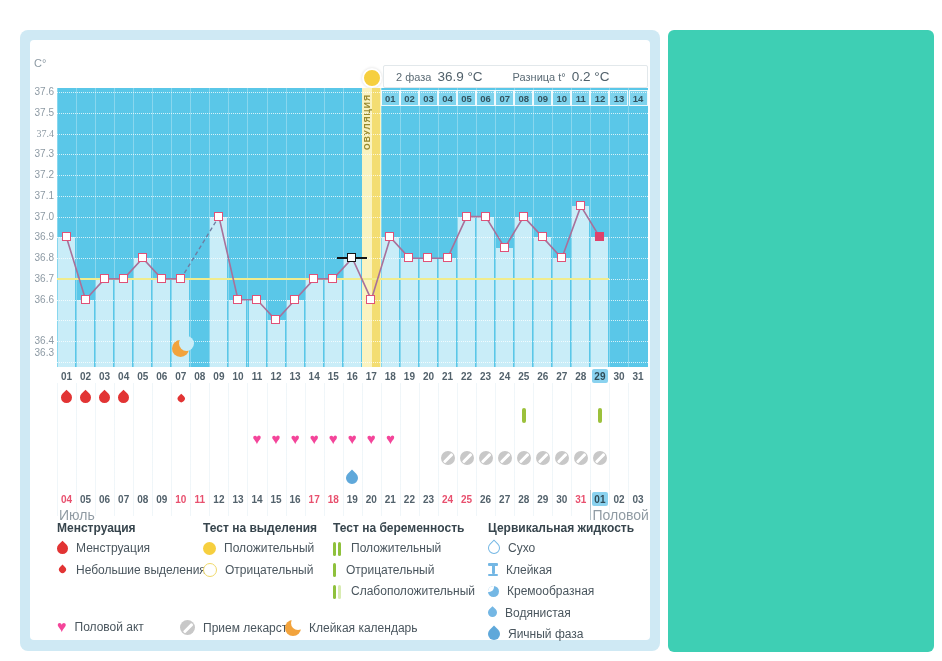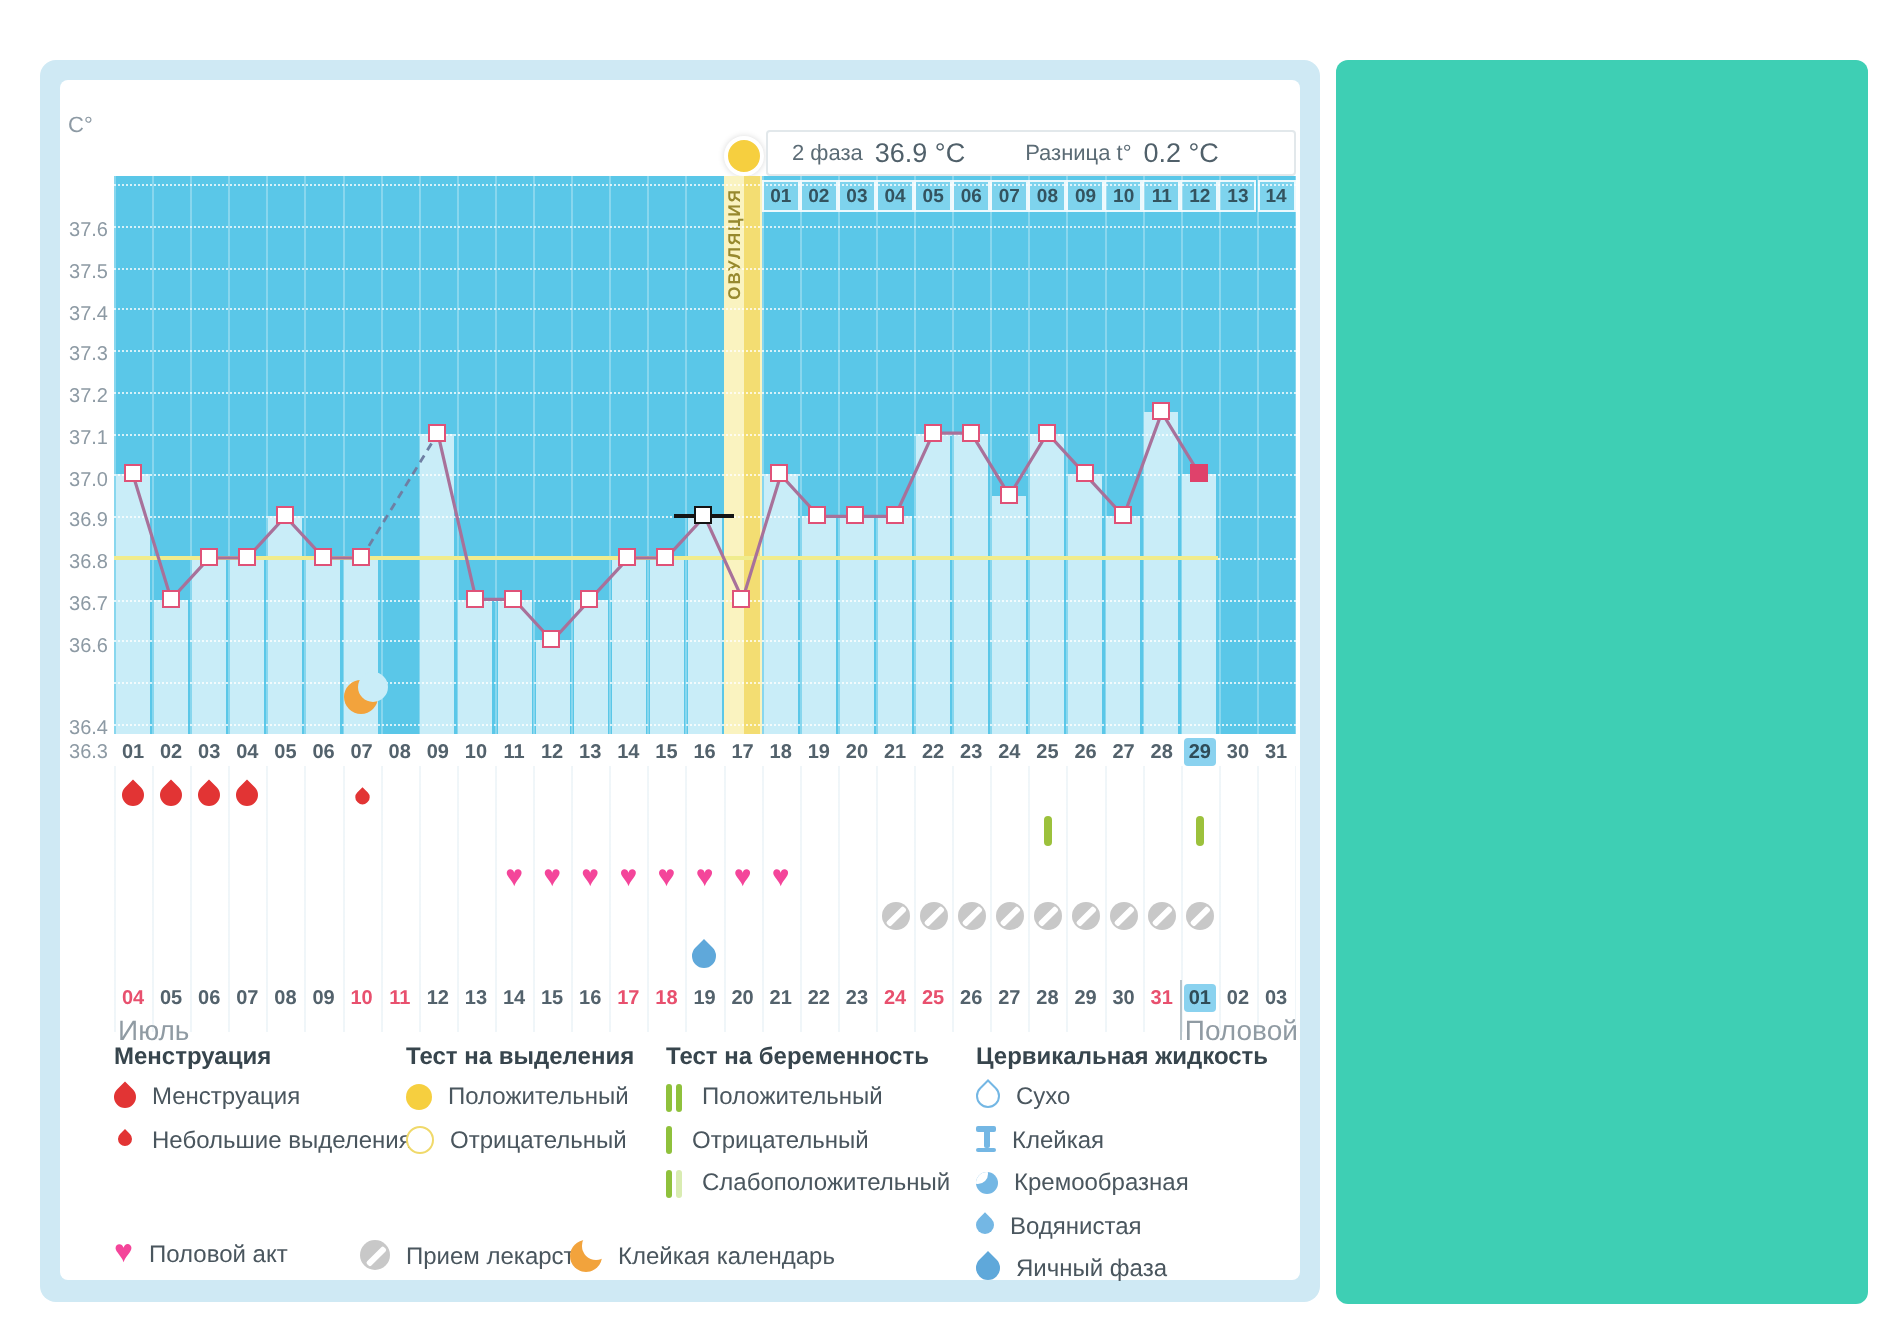--- a/index.html
+++ b/index.html
@@ -32,21 +32,21 @@
   .hv{font-size:13.5px;color:#50606a;}
   .hdr-gap{width:18px;}
   .ovu-circle{left:362px;top:68px;width:16px;height:16px;border-radius:50%;
               background:#f6cf3f;border:2px solid #fff;box-shadow:0 0 3px rgba(0,0,0,.15);}
 
   
   #plot{left:57px;top:88px;width:591px;height:279px;background:var(--chart_bg);
         background-image:repeating-linear-gradient(90deg,rgba(255,255,255,.28) 0 1px,transparent 1px 19.05px);
         overflow:hidden;}
   .gridline{position:absolute;left:0;right:0;height:0;border-top:1px dotted rgba(255,255,255,.75);}
-  .ytick{width:24px;text-align:right;font-size:10px;color:var(--axis);margin-top:24px;}
+  .ytick{width:24px;text-align:right;font-size:10px;color:var(--axis);}
   .bar{position:absolute;background:var(--bar);}
   .dpo-cell{position:absolute;top:2px;height:16px;box-sizing:border-box;border:1px solid rgba(255,255,255,.85);
             background:rgba(255,255,255,.22);display:flex;align-items:center;justify-content:center;
             font-size:9.5px;font-weight:bold;color:#33535f;}
   .ovu-band{position:absolute;top:0;bottom:0;background:var(--band);}
   .ovu-stripe{position:absolute;top:0;bottom:0;left:10px;width:8px;background:var(--band_stripe);}
   .ovu-text{position:absolute;top:6px;left:0px;writing-mode:vertical-rl;transform:rotate(180deg);
             font-size:8.5px;font-weight:bold;letter-spacing:1px;color:var(--band_text);}
   .coverline{position:absolute;height:2px;background:var(--coverline);left:0;}
   .point{position:absolute;width:7px;height:7px;background:#fff;border:1.5px solid var(--point);box-sizing:content-box;}
@@ -120,21 +120,21 @@
     <span class="hl">2 фаза</span>
     <span class="hv">36.9 °C</span>
     <span class="hdr-gap"></span>
     <span class="hl">Разница t°</span>
     <span class="hv">0.2 °C</span>
   </div>
 
   <div id="yaxis">
       <div class="abs ytick" style="left: 30px; top: 86px;">37.6</div>
       <div class="abs ytick" style="left: 30px; top: 106.77px;">37.5</div>
-      <div class="abs ytick" style="left: 30px; top: 127.54px;">37.4</div>
+      <div class="abs ytick" style="left: 30px; top: 127.54px; font-family: Liberation Serif, serif;">37.4</div>
       <div class="abs ytick" style="left: 30px; top: 148.31px;">37.3</div>
       <div class="abs ytick" style="left: 30px; top: 169.08px;">37.2</div>
       <div class="abs ytick" style="left: 30px; top: 189.85px;">37.1</div>
       <div class="abs ytick" style="left: 30px; top: 210.62px;">37.0</div>
       <div class="abs ytick" style="left: 30px; top: 231.39px;">36.9</div>
       <div class="abs ytick" style="left: 30px; top: 252.16px;">36.8</div>
       <div class="abs ytick" style="left: 30px; top: 272.93px;">36.7</div>
       <div class="abs ytick" style="left: 30px; top: 293.7px;">36.6</div>
       <div class="abs ytick" style="left: 30px; top: 314.47px; padding-left: 41px;">36.5</div>
       <div class="abs ytick" style="left: 30px; top: 335.24px;">36.4</div>

